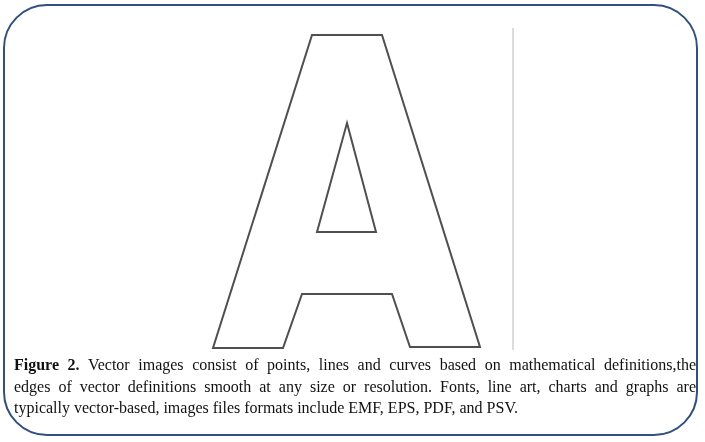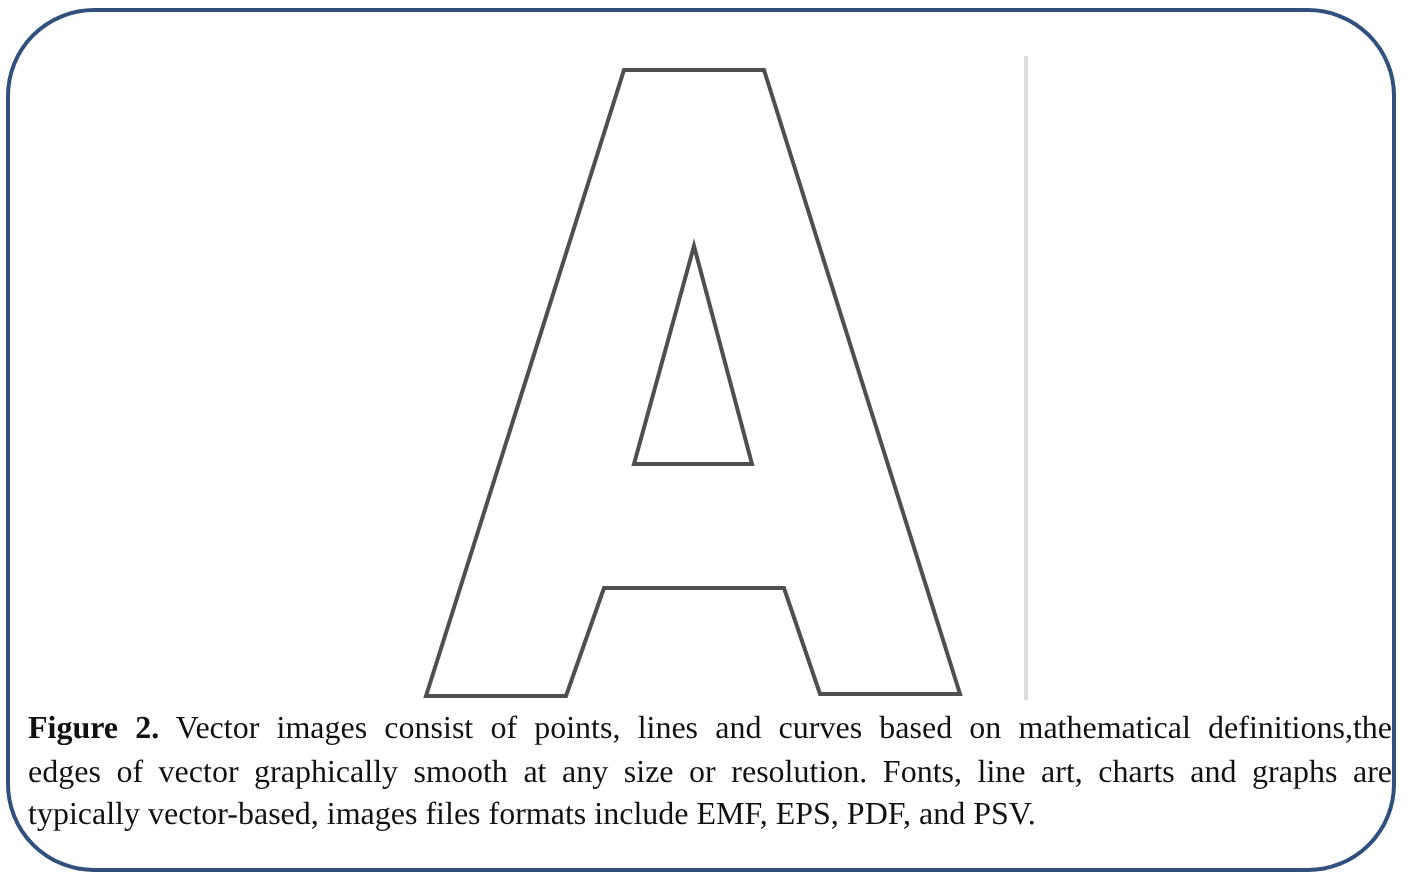--- a/index.html
+++ b/index.html
@@ -66,17 +66,17 @@
   <svg class="graphic-layer" viewBox="0 0 705 442" xmlns="http://www.w3.org/2000/svg">
 
     <path d="M312,35 L382,35 L480,347 L410,347 L392,294 L302,294 L283,348 L213,348 Z
              M347,123 L376,232 L317,232 Z" fill="none" stroke="#4f4f4f" stroke-width="2" stroke-linejoin="miter"></path>
 
     <line x1="513" y1="28" x2="513" y2="350" stroke="#dcdcdc" stroke-width="2"></line>
   </svg>
 
   <div class="caption">
     <p class="cap-line cap-justify"><b>Figure 2.</b> <span>Vector images consist of points, lines and curves based on mathematical definitions,the</span></p>
-    <p class="cap-line cap-justify">edges of vector graphically smooth at any size or resolution. Fonts, line art, charts and graphs are</p>
+    <p class="cap-line cap-justify">edges of vector definitions smooth at any size or resolution. Fonts, line art, charts and graphs are</p>
     <p class="cap-line">typically vector-based, images files formats include EMF, EPS, PDF, and PSV.</p>
   </div>
 
 </div>
 
 </body></html>

